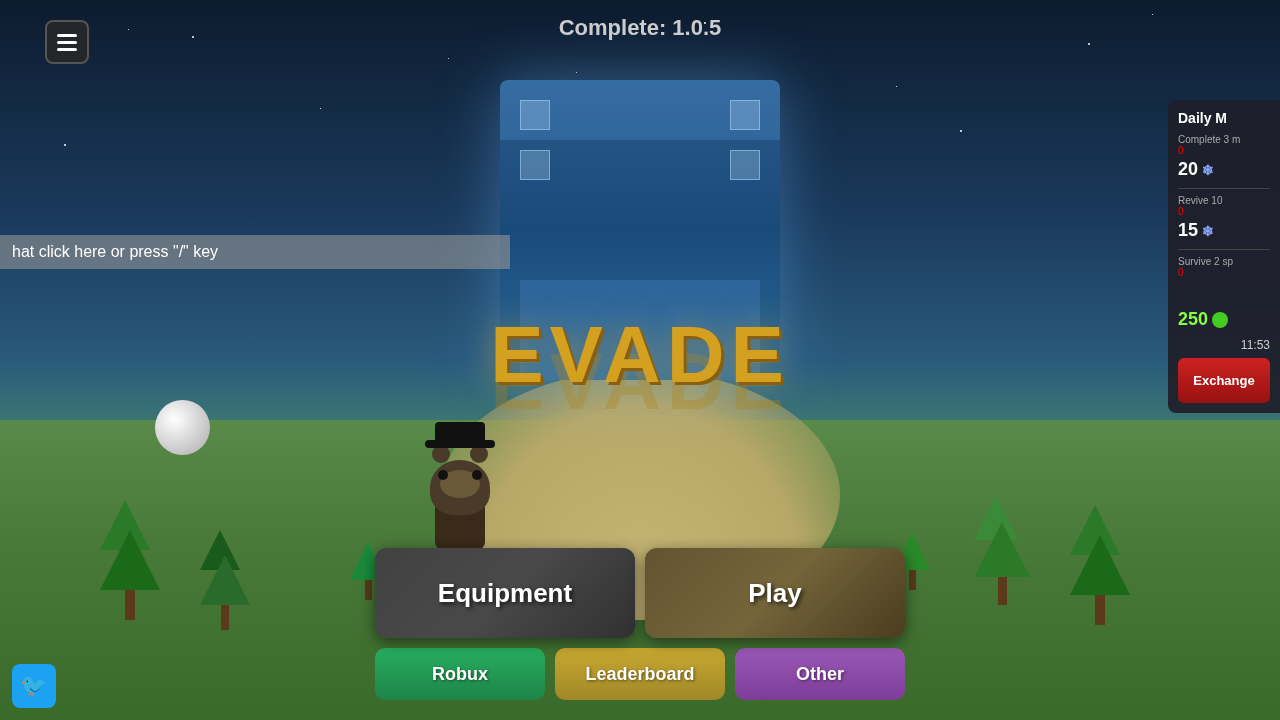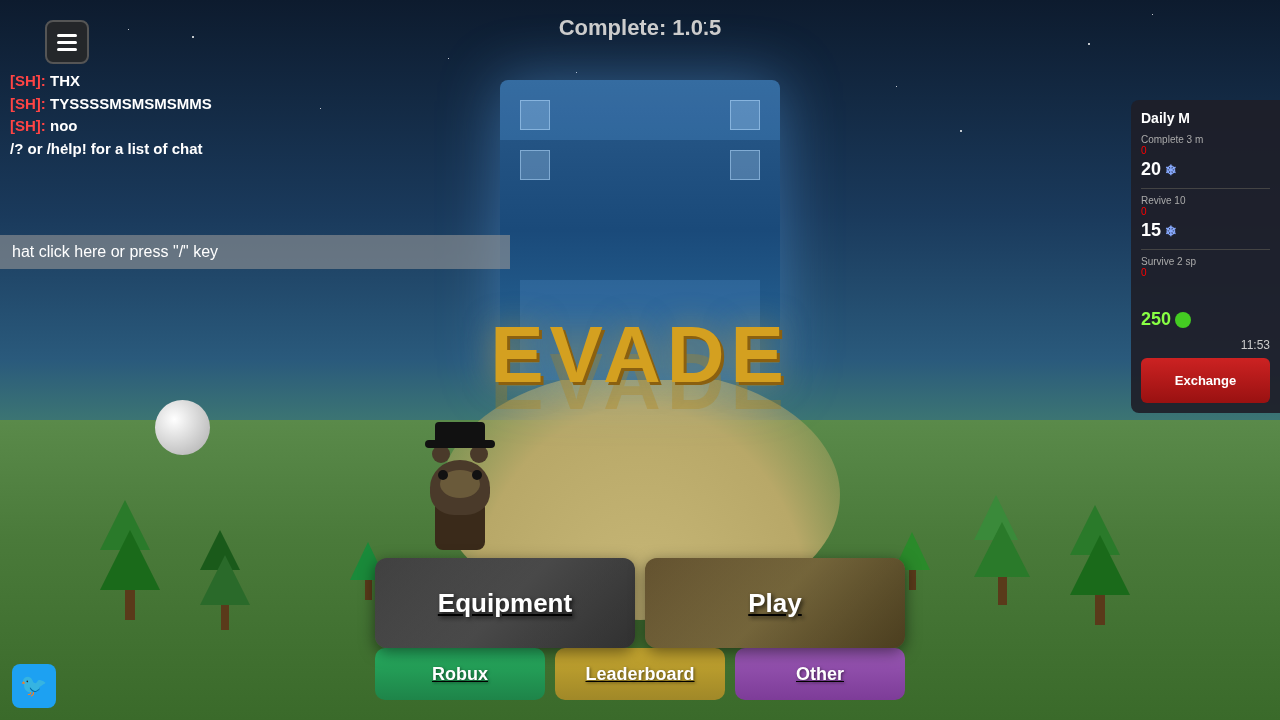--- a/index.html
+++ b/index.html
@@ -250,24 +250,23 @@
     }
 
     
     #bottom-buttons {
       position: absolute;
       bottom: 20px;
       left: 50%;
       transform: translateX(-50%);
       display: flex;
       flex-direction: column;
-      gap: 0;
+      gap: 10px;
       align-items: center;
       z-index: 20;
-      text-decoration: underline;
     }
 
     #main-buttons {
       display: flex;
       gap: 10px;
     }
 
     #secondary-buttons {
       display: flex;
       gap: 10px;
@@ -335,21 +334,21 @@
     }
     .btn-other {
       background: linear-gradient(180deg, #9b59b6 0%, #7d3c98 100%);
     }
 
     
     #daily-panel {
       position: absolute;
       top: 100px;
       right: 0;
-      width: 149px;
+      width: 112px;
       background: rgba(30,30,40,0.92);
       border-radius: 8px 0 0 8px;
       padding: 10px;
       z-index: 20;
       color: white;
       font-family: Arial, sans-serif;
     }
 
     #daily-title {
       font-size: 14px;
@@ -533,37 +532,20 @@
 
 <div id="menu-button">
   <div class="hamburger-icon">
     <div class="hamburger-line"></div>
     <div class="hamburger-line"></div>
     <div class="hamburger-line"></div>
   </div>
 </div>
 
 <div id="chat-container">
-  <div id="chat-messages">
-    <div class="chat-msg">
-      <span class="chat-name">[SH]:</span>
-      <span class="chat-text"> THX</span>
-    </div>
-    <div class="chat-msg">
-      <span class="chat-name">[SH]:</span>
-      <span class="chat-text"> TYSSSSMSMSMSMMS</span>
-    </div>
-    <div class="chat-msg">
-      <span class="chat-name">[SH]:</span>
-      <span class="chat-text"> noo</span>
-    </div>
-    <div class="chat-msg">
-      <span class="chat-text">/? or /help! for a list of chat</span>
-    </div>
-  </div>
 </div>
 
 <div id="chat-hint">hat click here or press "/" key</div>
 
 <div id="twitter-btn">
   <span class="twitter-icon">🐦</span>
 </div>
 
 <div id="daily-panel">
   <div id="daily-title">Daily M</div>

